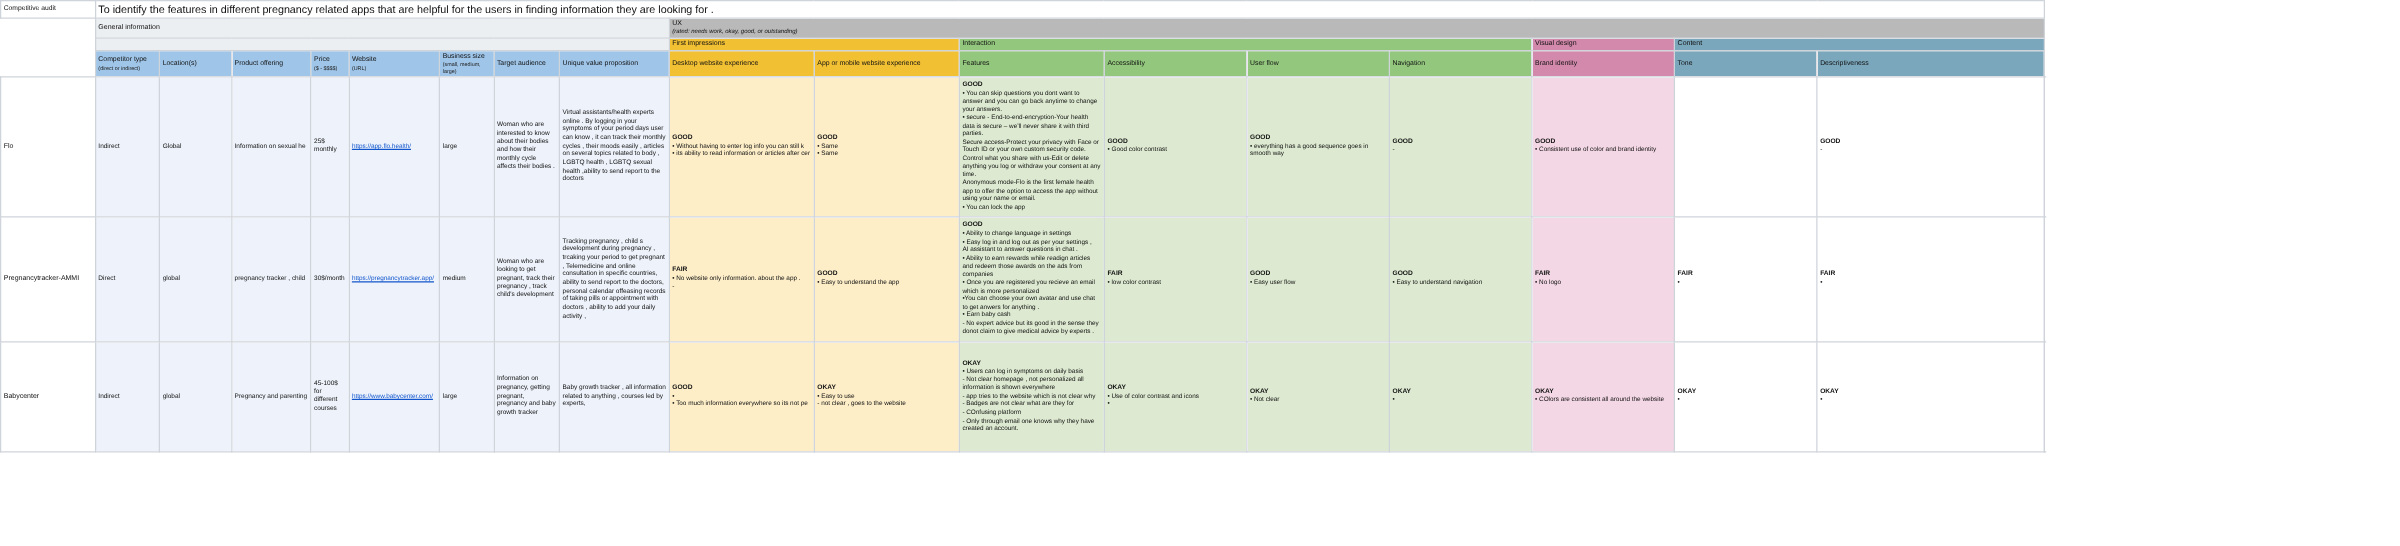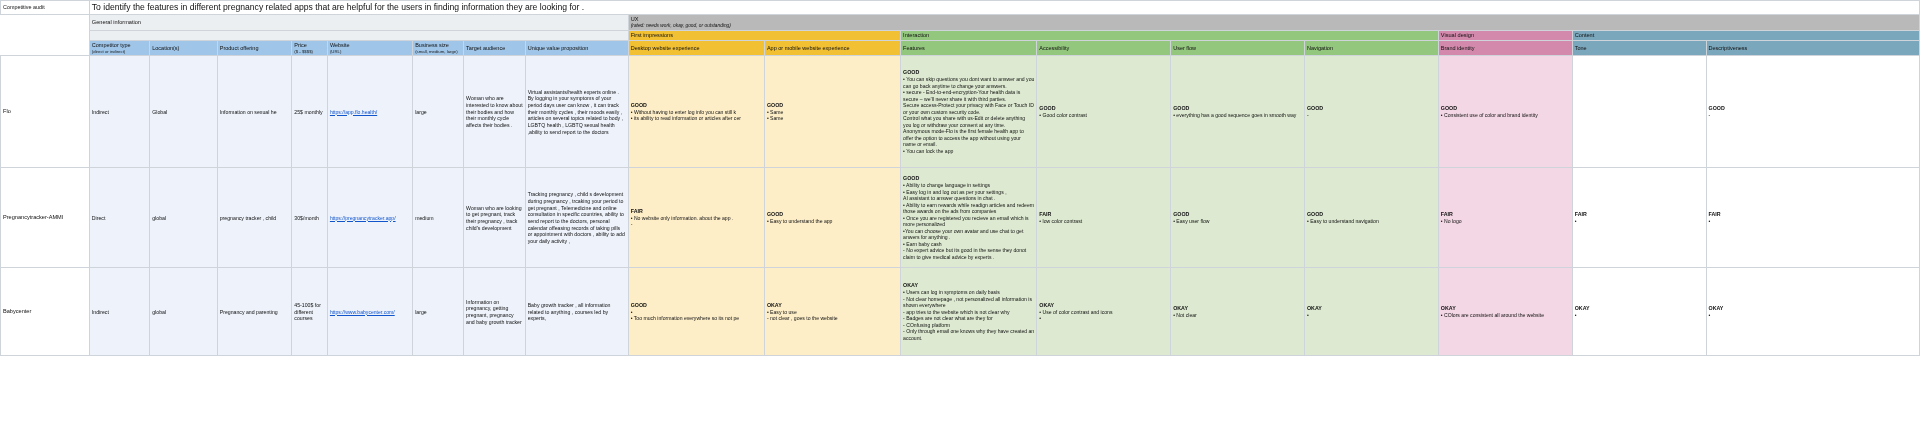--- a/index.html
+++ b/index.html
@@ -10,21 +10,21 @@
   #sheet{
     position:relative;
     width:1920px;
     height:437px;
     background:#ffffff;
     overflow:hidden;
   }
   table.audit{
     border-collapse:collapse;
     table-layout:fixed;
-    width:1920px;
+    width:1636px;
     font-size:5.2px;
     line-height:1.28;
     color:#111111;
   }
   table.audit td, table.audit th{
     border:0.5px solid #cfd4da;
     vertical-align:middle;
     padding:1px 2px;
     overflow:hidden;
     font-weight:normal;

